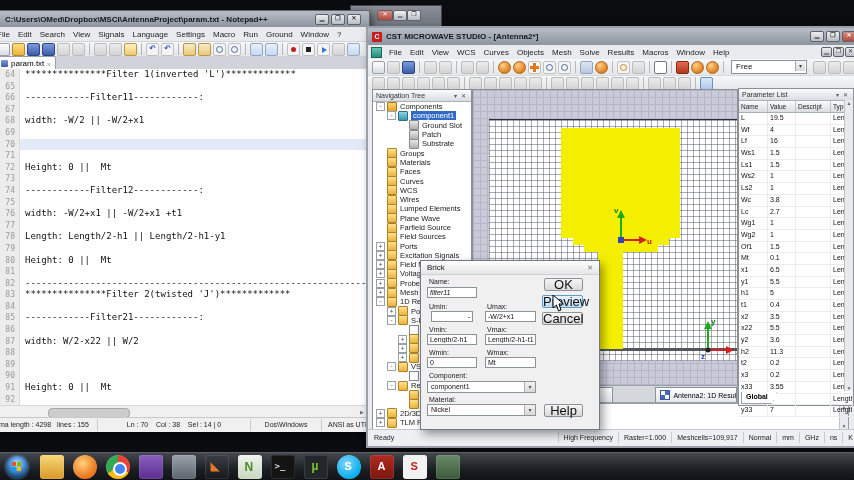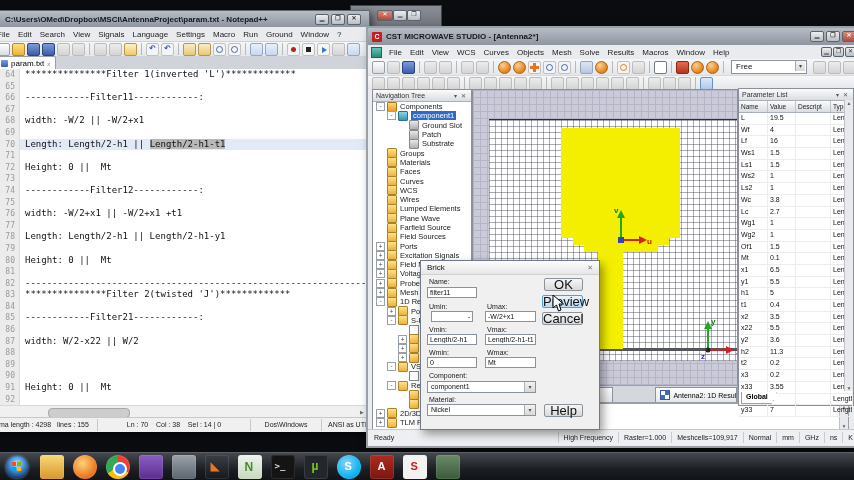--- a/index.html
+++ b/index.html
@@ -282,21 +282,20 @@
           <span class="lt"><span>width: -W/2 || -W/2+x1</span><span class="tsel"></span><span></span></span>
         </div>
 
         <div class="ln">
           <span class="no">69</span>
           <span class="lt"><span></span><span class="tsel"></span><span></span></span>
         </div>
 
         <div class="ln hl">
           <span class="no">70</span>
-          <span class="lt"><span>Length: Length/2-h1 || </span><span class="tsel">Length/2-h1-t1</span><span></span></span>
         </div>
 
         <div class="ln">
           <span class="no">71</span>
           <span class="lt"><span></span><span class="tsel"></span><span></span></span>
         </div>
 
         <div class="ln">
           <span class="no">72</span>
           <span class="lt"><span>Height: 0 ||  Mt</span><span class="tsel"></span><span></span></span>
@@ -1001,21 +1000,21 @@
         </span>
     </div>
   </div>
 
   <div class="abs" id="dlg">
     <div id="dlg-title">
       <span>Brick</span>
       <span style="margin-left:auto;color:#777;font-size:7px;">✕</span>
     </div>
     <span class="dlabel" style="left:8px;top:17px;">Name:</span>
-    <input class="dinput" style="left: 6px; top: 26px; width: 50px;" value="filter11">
+    <input class="dinput" style="left: 6px; top: 26px; width: 50px; font-style: italic;" value="filter11">
     <span class="dlabel" style="left:8px;top:42px;">Umin:</span>
     <input class="dinput" style="left: 10px; top: 50px; width: 42px; padding-left: 36px;" value="-W/2">
     <span class="dlabel" style="left:66px;top:42px;">Umax:</span>
     <input class="dinput" style="left: 64px; top: 50px; width: 51px;" value="-W/2+x1">
     <span class="dlabel" style="left:8px;top:65px;">Vmin:</span>
     <input class="dinput" style="left: 6px; top: 73px; width: 50px;" value="Length/2-h1">
     <span class="dlabel" style="left:66px;top:65px;">Vmax:</span>
     <input class="dinput" style="left: 64px; top: 73px; width: 51px;" value="Length/2-h1-t1">
     <span class="dlabel" style="left:8px;top:88px;">Wmin:</span>
     <input class="dinput" style="left: 6px; top: 96px; width: 50px;" value="0">

